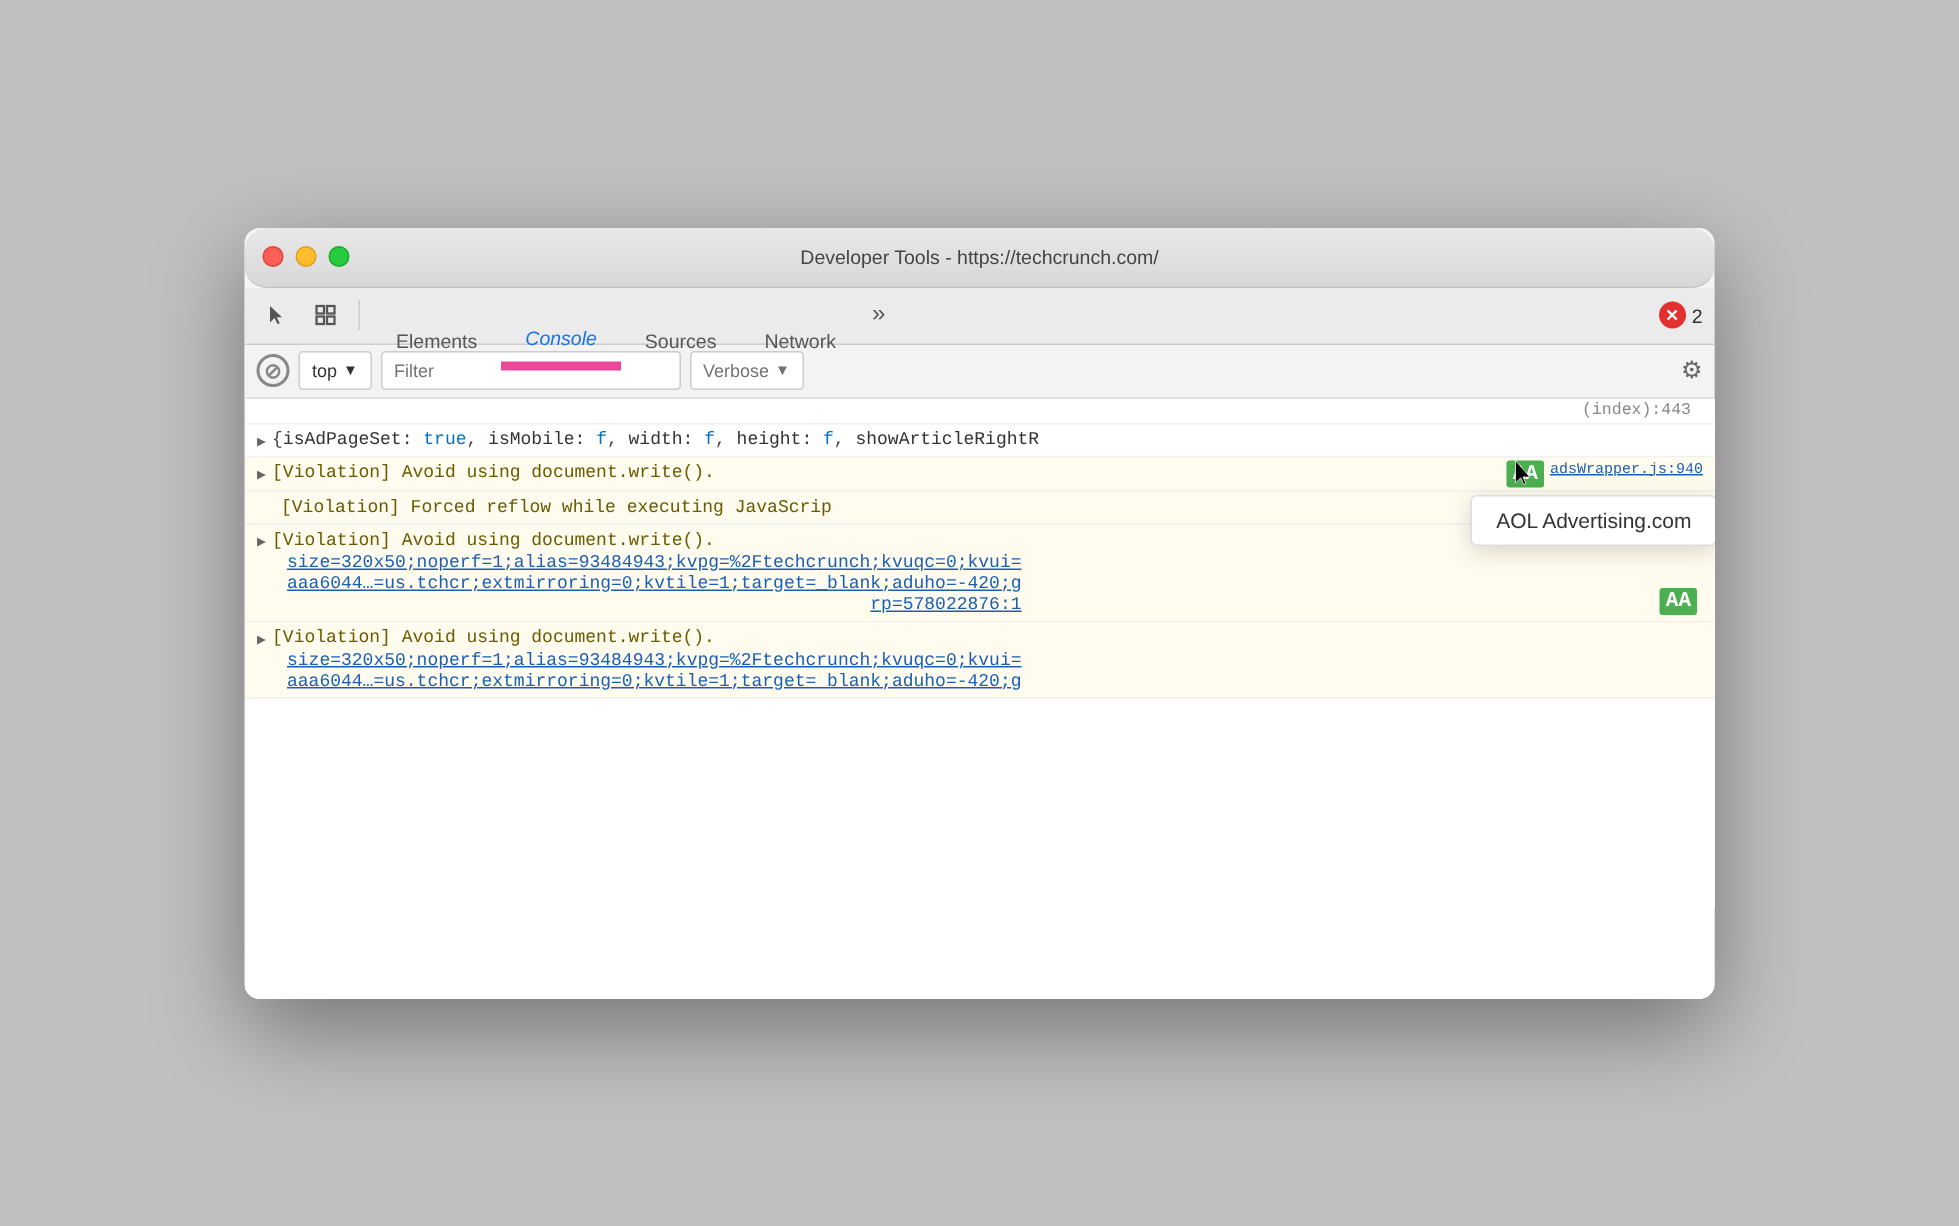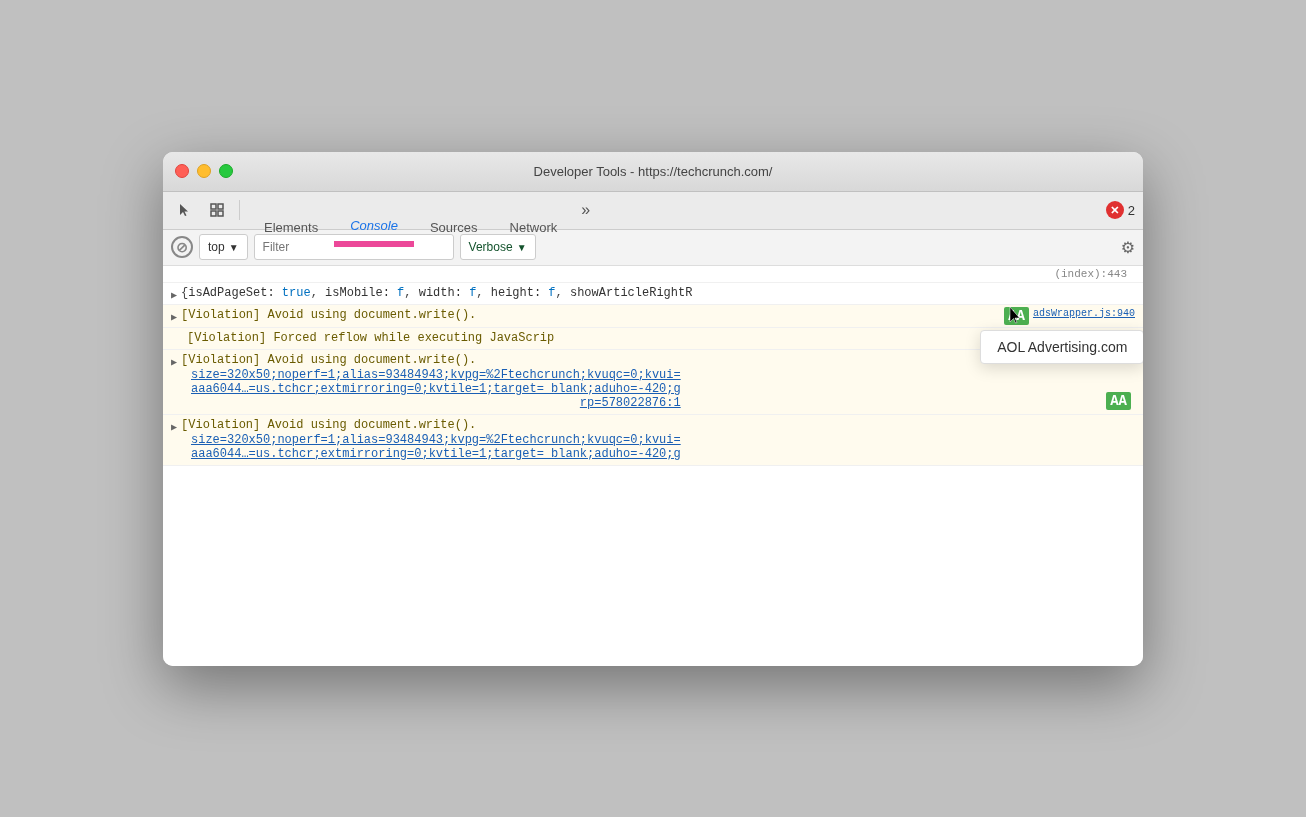--- a/index.html
+++ b/index.html
@@ -20,20 +20,21 @@
     }
     
     .title-bar {
       background: linear-gradient(to bottom, #e8e8e8, #d8d8d8);
       height: 40px;
       display: flex;
       align-items: center;
       padding: 0 12px;
       position: relative;
       border-bottom: 1px solid #c0c0c0;
+      border-radius: 15px;
     }
     .traffic-lights {
       display: flex;
       gap: 8px;
       align-items: center;
     }
     .traffic-light {
       width: 14px;
       height: 14px;
       border-radius: 50%;
@@ -182,21 +183,21 @@
     }
     .verbose-select {
       display: flex;
       align-items: center;
       gap: 4px;
       background: white;
       border: 1px solid #ccc;
       border-radius: 3px;
       padding: 2px 8px;
       font-size: 12px;
-      color: #14532d;
+      color: #737373;
       cursor: pointer;
       height: 26px;
     }
     .settings-icon {
       margin-left: auto;
       cursor: pointer;
       color: #666;
       font-size: 16px;
     }
     

